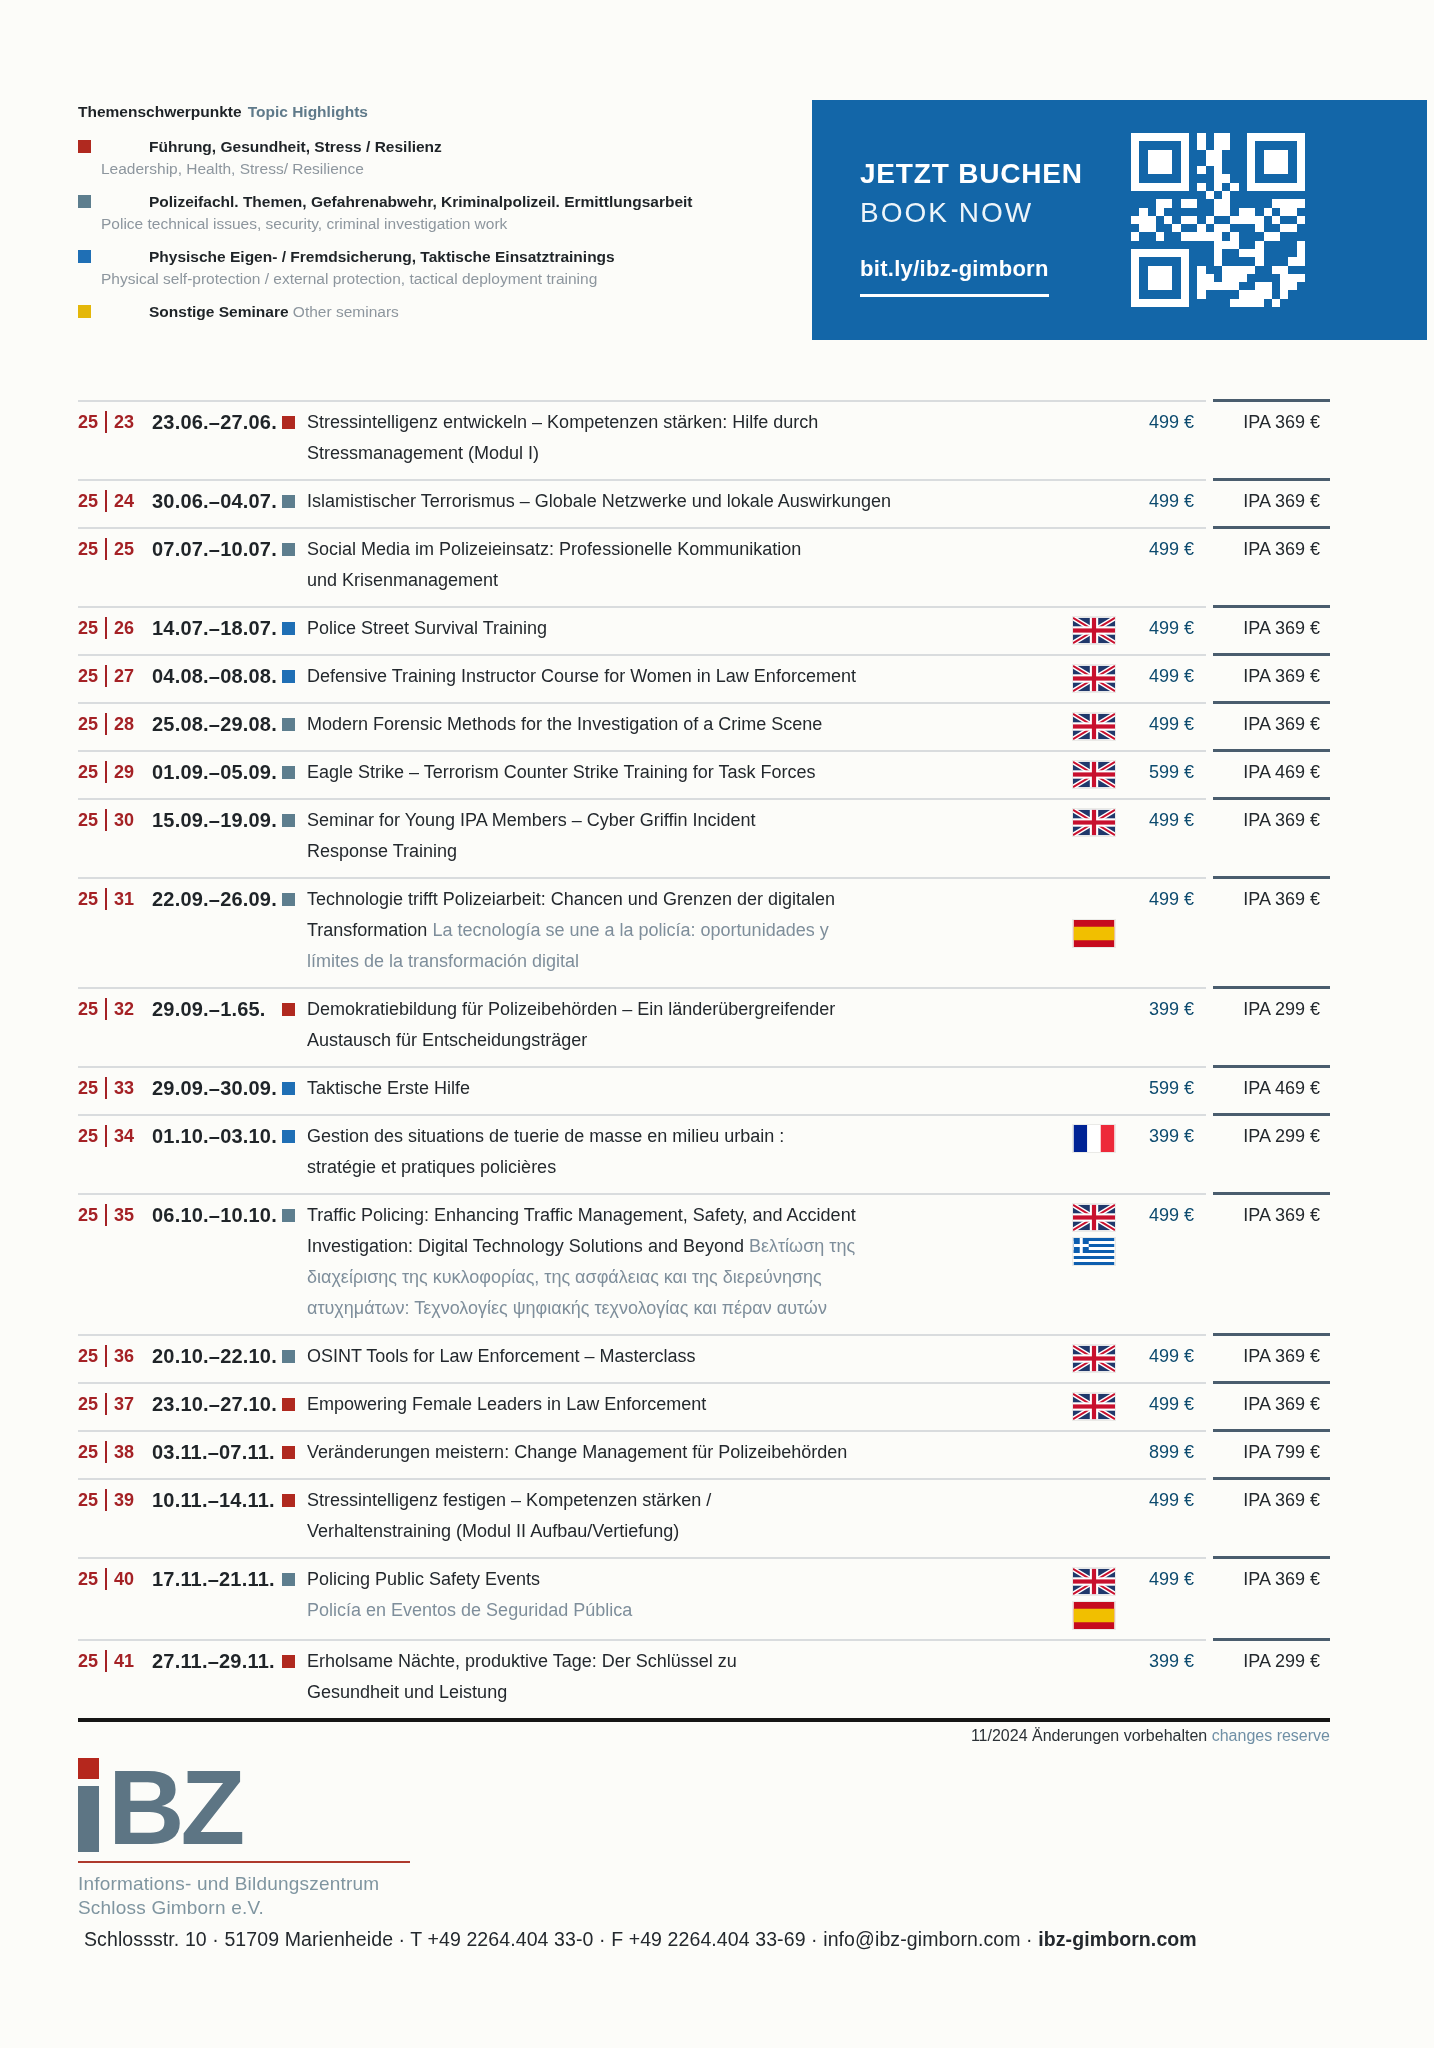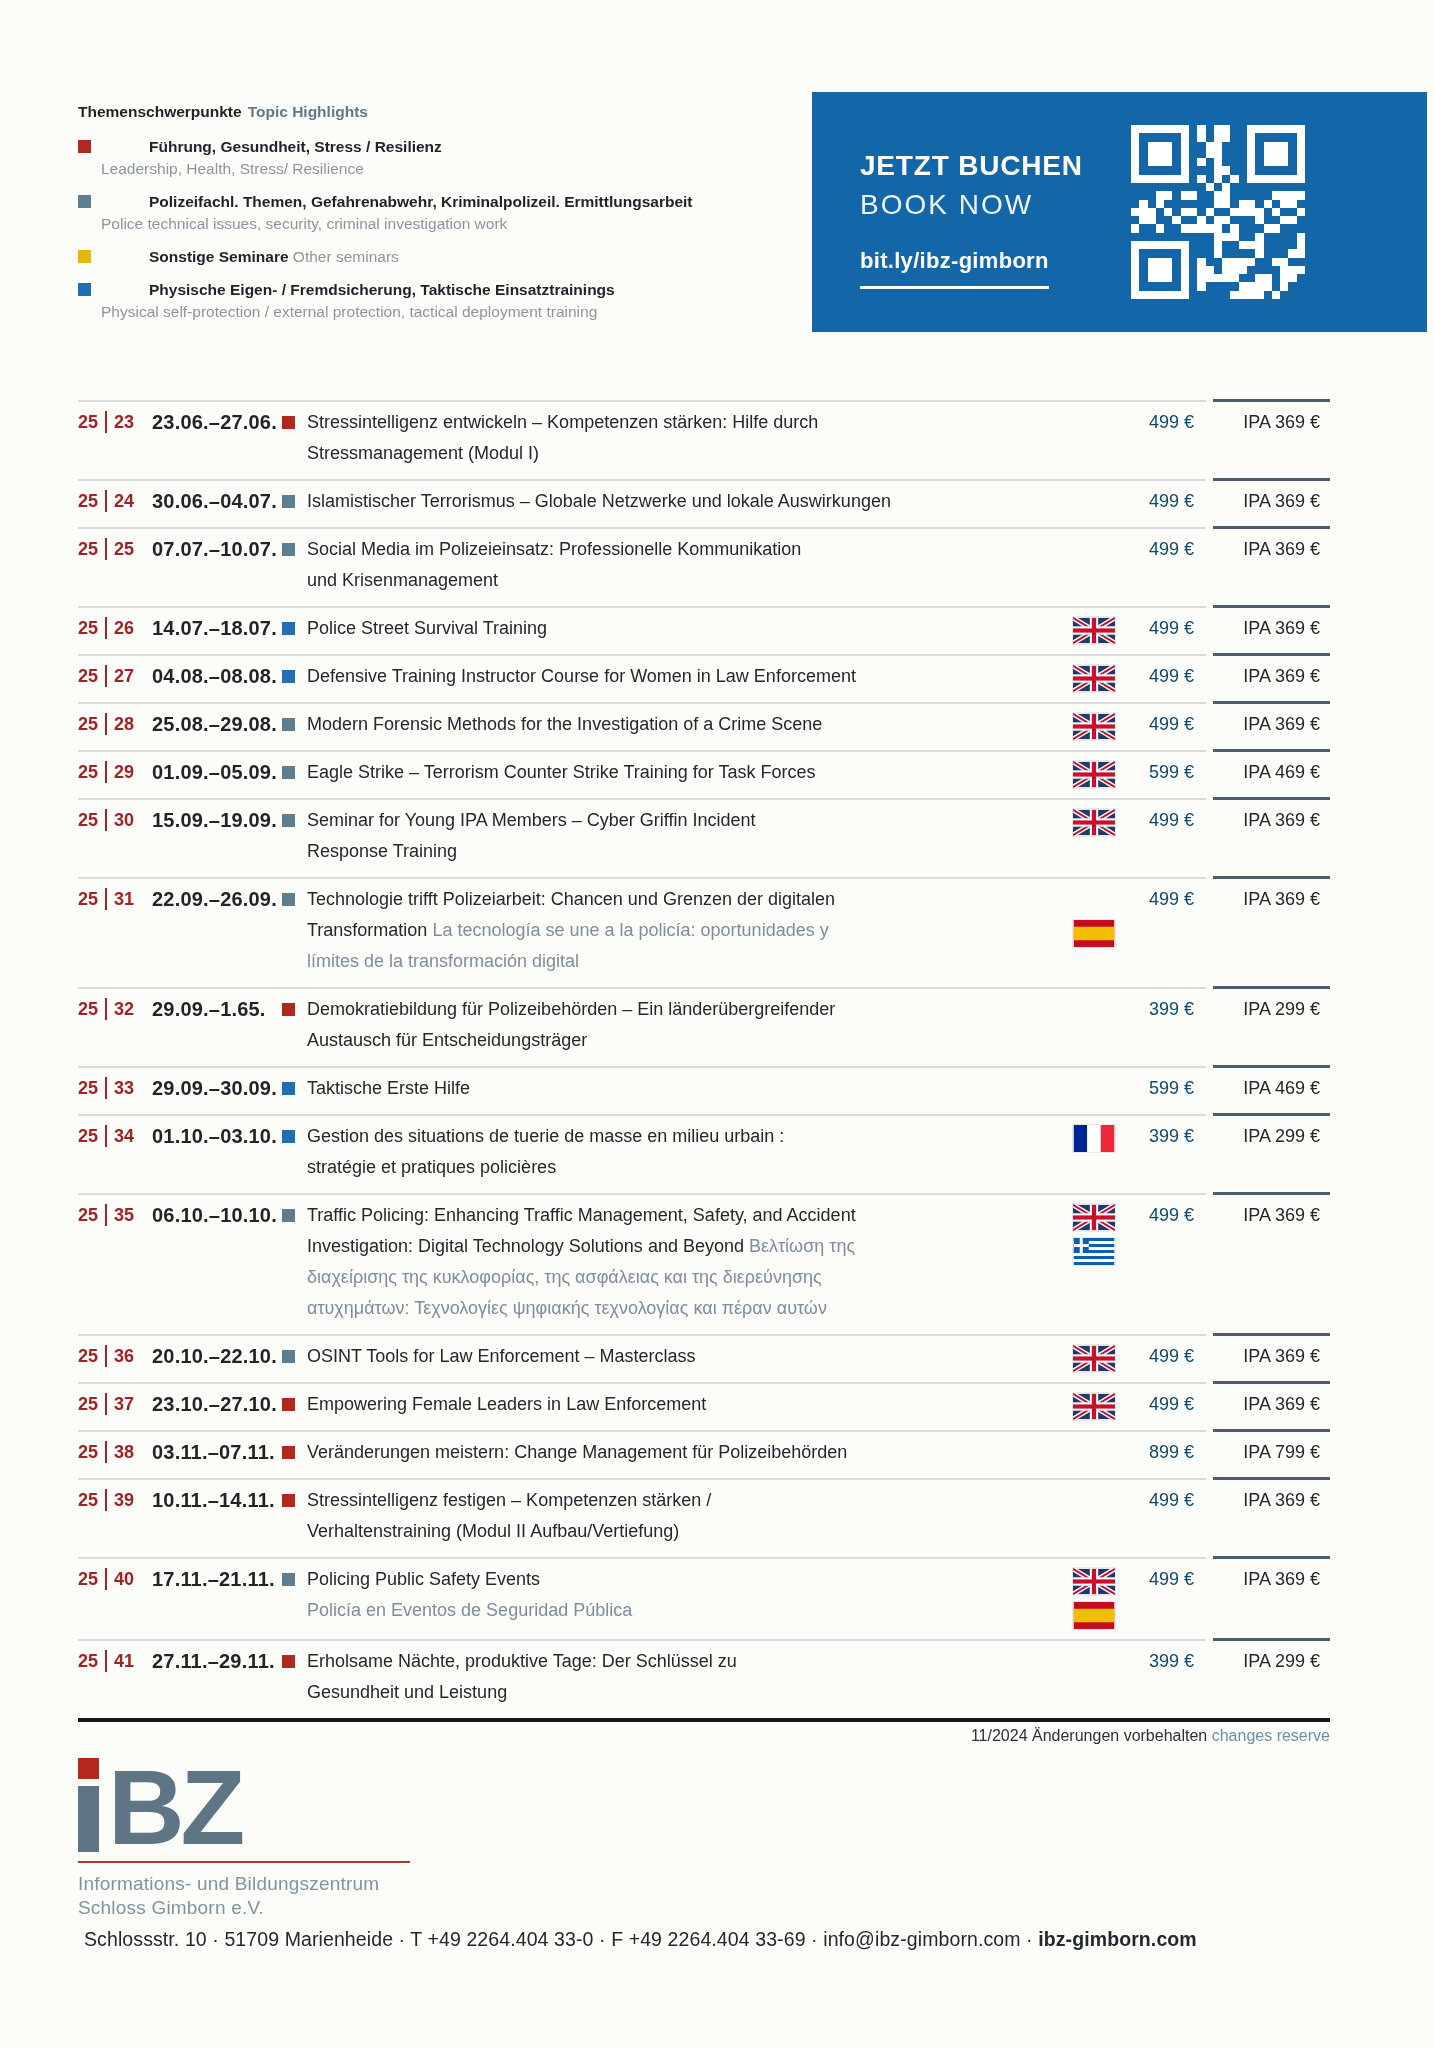--- a/index.html
+++ b/index.html
@@ -10,21 +10,21 @@
   }
   
   .legend{position:absolute;left:78px;top:103px;width:700px;font-size:15.5px;}
   .legend-title{margin-bottom:15px;font-weight:700;color:#1e2327;}
   .legend-title .en{color:#5f7a8a;margin-left:6px;}
   .legend-item{display:flex;margin-bottom:11px;line-height:22px;}
   .legend-sq{width:13px;height:13px;margin:4px 10px 0 0;flex:none;}
   .legend-de{color:#1e2327;font-weight:700;margin-left:48px;}
   .legend-en{color:#8d969e;font-weight:400;}
   
-  .cta{position:absolute;left:812px;top:92px;width:615px;height:240px;background:#1366a8;}
+  .cta{position:absolute;left:812px;top:100px;width:615px;height:240px;background:#1366a8;}
   .cta-text{position:absolute;left:48px;top:58px;}
   .cta-l1{font-size:28px;font-weight:700;color:#ffffff;letter-spacing:0.8px;}
   .cta-l2{font-size:28px;font-weight:400;color:#eef5fa;letter-spacing:2px;margin-top:7px;}
   .cta-link{display:inline-block;margin-top:27px;font-size:22px;font-weight:700;color:#ffffff;
     border-bottom:3px solid #ffffff;padding-bottom:12px;letter-spacing:0.3px;}
   .cta-qr{position:absolute;right:122px;top:33px;width:174px;height:174px;}
   
   .table{position:absolute;left:78px;top:400px;width:1252px;}
   .row{position:relative;display:grid;grid-template-columns:74px 130px 25px 766px 46px 75px 136px;
        padding:9px 0 10px;align-items:start;}
@@ -68,26 +68,26 @@
   <div id="legend-items">
       <div class="legend-item">
         <span class="legend-sq" style="background: rgb(176, 41, 31);"></span>
         <span><span class="legend-de">Führung, Gesundheit, Stress / Resilienz</span><div class="legend-en">Leadership, Health, Stress/ Resilience</div></span>
       </div>
       <div class="legend-item">
         <span class="legend-sq" style="background: rgb(93, 126, 142);"></span>
         <span><span class="legend-de">Polizeifachl. Themen, Gefahrenabwehr, Kriminalpolizeil. Ermittlungsarbeit</span><div class="legend-en">Police technical issues, security, criminal investigation work</div></span>
       </div>
       <div class="legend-item">
+        <span class="legend-sq" style="background: rgb(31, 111, 181);"></span>
+        <span><span class="legend-de">Physische Eigen- / Fremdsicherung, Taktische Einsatztrainings</span><div class="legend-en">Physical self-protection / external protection, tactical deployment training</div></span>
+      </div>
+      <div class="legend-item">
         <span class="legend-sq" style="background: rgb(228, 183, 10);"></span>
         <span><span class="legend-de">Sonstige Seminare</span><span class="legend-en"> Other seminars</span></span>
-      </div>
-      <div class="legend-item">
-        <span class="legend-sq" style="background: rgb(31, 111, 181);"></span>
-        <span><span class="legend-de">Physische Eigen- / Fremdsicherung, Taktische Einsatztrainings</span><div class="legend-en">Physical self-protection / external protection, tactical deployment training</div></span>
       </div>
     </div>
 </div>
 
 <div class="cta">
   <div class="cta-text">
     <div class="cta-l1">JETZT BUCHEN</div>
     <div class="cta-l2">BOOK NOW</div>
     <div><span class="cta-link">bit.ly/ibz-gimborn</span></div>
   </div>

